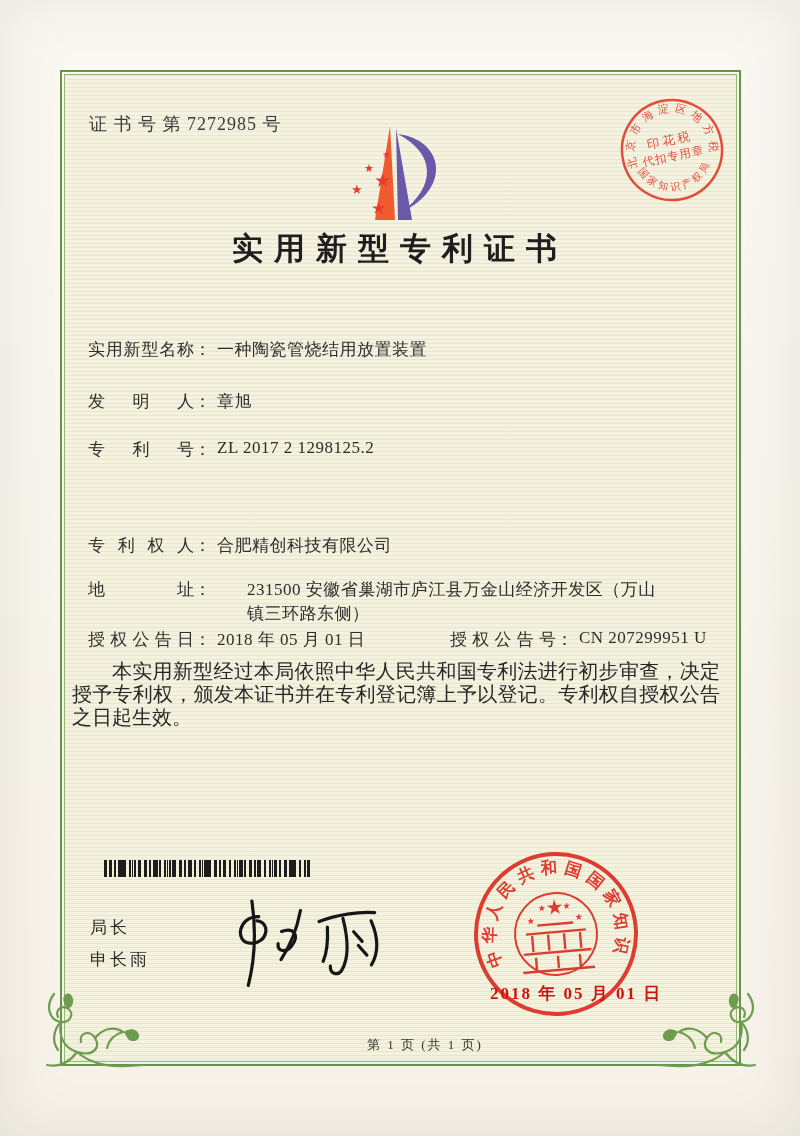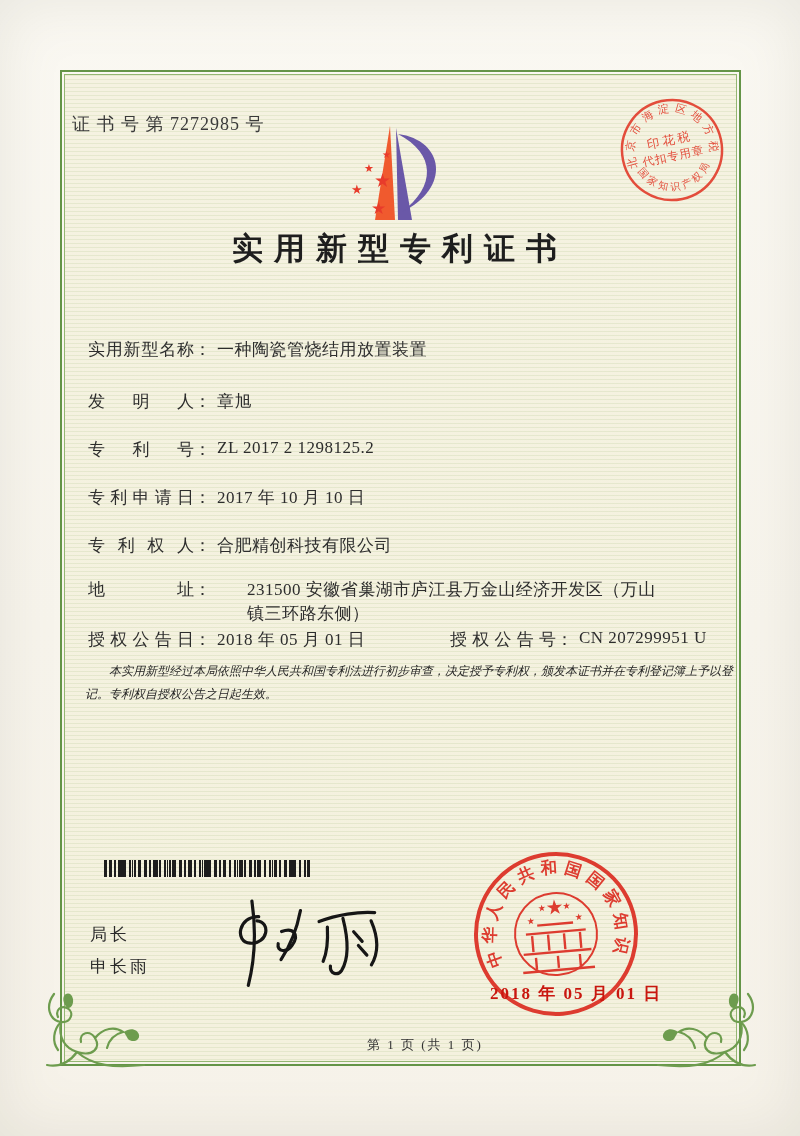--- a/index.html
+++ b/index.html
@@ -8,42 +8,42 @@
         background:linear-gradient(180deg,#faf8f2 0%,#f7f4ec 55%,#f6f2e9 100%);
         box-shadow:inset 0 0 60px rgba(130,125,105,.14);}
   
   .frame{position:absolute;left:60px;top:70px;width:681px;height:996px;
          border:2px solid #649447;box-sizing:border-box;}
   .frame-inner{position:absolute;inset:2px;border:1px solid #93b671;
          background:
            repeating-linear-gradient(180deg, rgba(148,178,108,.16) 0 1px, rgba(255,255,255,0) 1px 4px),
            linear-gradient(180deg,#f5f2e1,#f4f1de);}
   .content{position:absolute;inset:0;z-index:3;}
-  .cert-no{position:absolute;left:72px;top:112px;font-size:18px;color:#3a3a3a;letter-spacing:1px;}
+  .cert-no{position:absolute;left:89px;top:112px;font-size:18px;color:#3a3a3a;letter-spacing:1px;}
   .title{position:absolute;left:0;top:228px;width:100%;text-align:center;font-size:31px;
          font-weight:600;color:#1e1e1e;letter-spacing:11px;box-sizing:border-box;}
   
   .field-row{position:absolute;left:88px;font-size:17px;color:#2d2d2d;white-space:nowrap;}
   .flabel{display:inline-block;width:106px;text-align:justify;text-align-last:justify;vertical-align:top;}
   .fcolon{display:inline-block;vertical-align:top;}
   .fvalue{display:inline-block;margin-left:6px;vertical-align:top;letter-spacing:.5px;}
   .fvalue.addr{width:424px;white-space:normal;line-height:24px;margin-left:36px;}
   .row-right{left:450px;}
   
-  .paras{position:absolute;left:85px;top:660px;width:648px;font-size:12px;line-height:23px;
-         color:#262626;text-align:justify;font-style:italic;}
+  .paras{position:absolute;left:72px;top:660px;width:648px;font-size:20px;line-height:23px;
+         color:#262626;text-align:justify;}
   .paras p{margin:0;text-indent:2em;}
   
   .barcode{position:absolute;left:104px;top:860px;width:206px;height:17px;
     background-image:
       repeating-linear-gradient(90deg,#1d1d1d 0 2px,rgba(0,0,0,0) 2px 5px),
       repeating-linear-gradient(90deg,#1d1d1d 0 1px,rgba(0,0,0,0) 1px 7px),
       repeating-linear-gradient(90deg,#1d1d1d 0 3px,rgba(0,0,0,0) 3px 17px);}
   .signer{position:absolute;left:90px;font-size:17px;color:#2b2b2b;letter-spacing:3px;
-          font-family:Liberation Serif, serif;margin-top:7px;}
+          font-family:Liberation Serif, serif;}
   .signature{position:absolute;left:216px;top:892px;transform:rotate(-3deg);}
   .seal{position:absolute;}
   .seal-tax{left:602px;top:80px;transform:rotate(-12deg);opacity:.92;}
   .seal-office{left:468px;top:846px;transform:rotate(-5deg);opacity:.93;}
   .seal-date{position:absolute;left:490px;top:982px;font-size:17px;font-weight:bold;
              color:#c9170f;letter-spacing:2px;z-index:5;}
   .footer{position:absolute;left:0;top:1036px;width:100%;text-align:center;font-size:13px;
           color:#333;letter-spacing:2px;padding-left:25px;}
   .ornament{position:absolute;z-index:4;}
   .orn-bl{left:40px;top:986px;}
@@ -125,23 +125,20 @@
 
     <div class="field-row" style="top:390px">
       <span class="flabel">发明人</span><span class="fcolon">：</span><span class="fvalue">章旭</span>
     </div>
     <div class="field-row" style="top:338px">
       <span class="flabel">实用新型名称</span><span class="fcolon">：</span><span class="fvalue">一种陶瓷管烧结用放置装置</span>
     </div>
     <div class="field-row" style="top:438px">
       <span class="flabel">专利号</span><span class="fcolon">：</span><span class="fvalue">ZL 2017 2 1298125.2</span>
     </div>
-    <div class="field-row" style="top:486px">
-      <span class="flabel">专利申请日</span><span class="fcolon">：</span><span class="fvalue">2017 年 10 月 10 日</span>
-    </div>
     <div class="field-row" style="top:534px">
       <span class="flabel">专利权人</span><span class="fcolon">：</span><span class="fvalue">合肥精创科技有限公司</span>
     </div>
     <div class="field-row" style="top:578px">
       <span class="flabel">地址</span><span class="fcolon">：</span><span class="fvalue addr">231500 安徽省巢湖市庐江县万金山经济开发区（万山镇三环路东侧）</span>
     </div>
     <div class="field-row" style="top:628px">
       <span class="flabel">授权公告日</span><span class="fcolon">：</span><span class="fvalue">2018 年 05 月 01 日</span>
     </div>
     <div class="field-row row-right" style="top:628px">

